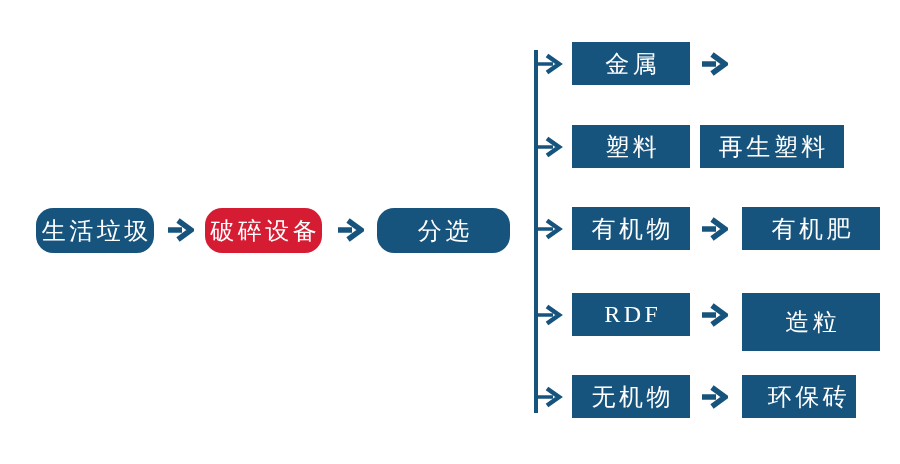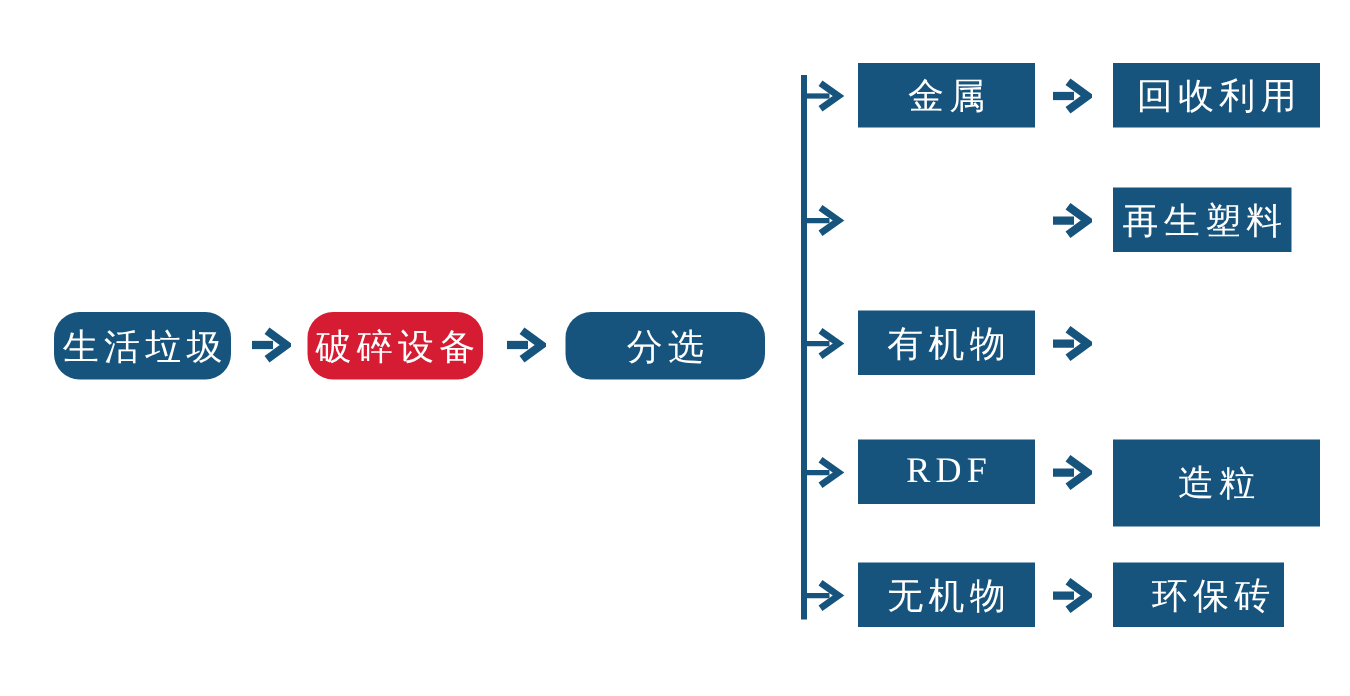--- a/index.html
+++ b/index.html
@@ -78,54 +78,57 @@
   </div>
   <div class="box" style="left:572px;top:42px;width:118px;height:43px;">
     <span>金属</span>
   </div>
   <div class="arrow" style="left:700px;top:52px;">
     <svg width="28" height="24" viewBox="0 0 28 24">
       <line x1="2" y1="12" x2="16" y2="12" stroke="var(--blue)" stroke-width="5.5"></line>
       <polyline points="12,2.5 25,12 12,21.5" fill="none" stroke="var(--blue)" stroke-width="5.5" stroke-linejoin="miter"></polyline>
     </svg>
   </div>
-  <div class="box" style="left:742px;top:42px;width:138px;height:43px;">
-    <span>回收利用</span>
-  </div>
 
   <div class="arrow" style="left:536px;top:135px;">
     <svg width="28" height="24" viewBox="0 0 28 24">
       <line x1="0" y1="12" x2="17" y2="12" stroke="var(--blue)" stroke-width="3.5"></line>
       <polyline points="11,3.5 23,12 11,20.5" fill="none" stroke="var(--blue)" stroke-width="4.5" stroke-linejoin="miter"></polyline>
     </svg>
   </div>
+  <div class="box" style="left:572px;top:125px;width:118px;height:43px;">
+    <span>塑料</span>
+  </div>
   <div class="arrow" style="left:700px;top:135px;">
     <svg width="28" height="24" viewBox="0 0 28 24">
       <line x1="2" y1="12" x2="16" y2="12" stroke="var(--blue)" stroke-width="5.5"></line>
       <polyline points="12,2.5 25,12 12,21.5" fill="none" stroke="var(--blue)" stroke-width="5.5" stroke-linejoin="miter"></polyline>
     </svg>
   </div>
-  <div class="box" style="left:742px;top:125px;width:119px;height:43px;">
+  <div class="box" style="left:700px;top:125px;width:144px;height:43px;">
     <span>再生塑料</span>
   </div>
 
   <div class="arrow" style="left:536px;top:217px;">
     <svg width="28" height="24" viewBox="0 0 28 24">
       <line x1="0" y1="12" x2="17" y2="12" stroke="var(--blue)" stroke-width="3.5"></line>
       <polyline points="11,3.5 23,12 11,20.5" fill="none" stroke="var(--blue)" stroke-width="4.5" stroke-linejoin="miter"></polyline>
     </svg>
   </div>
   <div class="box" style="left:572px;top:207px;width:118px;height:43px;">
     <span>有机物</span>
   </div>
   <div class="arrow" style="left:700px;top:217px;">
     <svg width="28" height="24" viewBox="0 0 28 24">
       <line x1="2" y1="12" x2="16" y2="12" stroke="var(--blue)" stroke-width="5.5"></line>
       <polyline points="12,2.5 25,12 12,21.5" fill="none" stroke="var(--blue)" stroke-width="5.5" stroke-linejoin="miter"></polyline>
     </svg>
+  </div>
+  <div class="box" style="left:742px;top:207px;width:138px;height:43px;">
+    <span>有机肥</span>
   </div>
 
   <div class="arrow" style="left:536px;top:303px;">
     <svg width="28" height="24" viewBox="0 0 28 24">
       <line x1="0" y1="12" x2="17" y2="12" stroke="var(--blue)" stroke-width="3.5"></line>
       <polyline points="11,3.5 23,12 11,20.5" fill="none" stroke="var(--blue)" stroke-width="4.5" stroke-linejoin="miter"></polyline>
     </svg>
   </div>
   <div class="box" style="left:572px;top:293px;width:118px;height:43px;font-family:Liberation Serif, serif;">
     <span>RDF</span>

